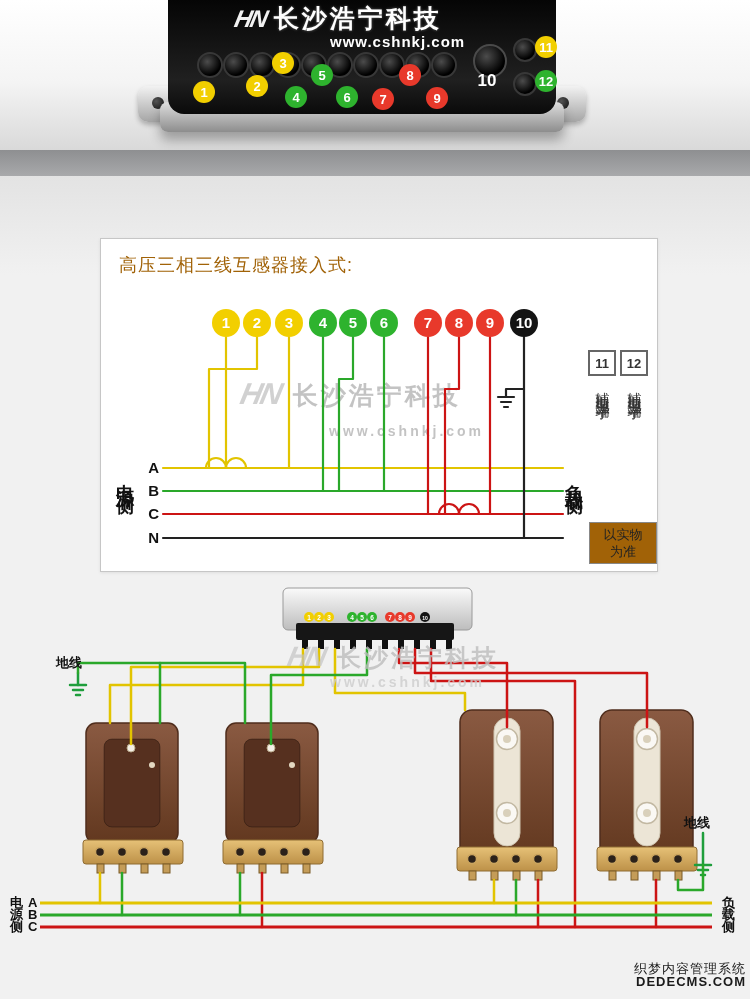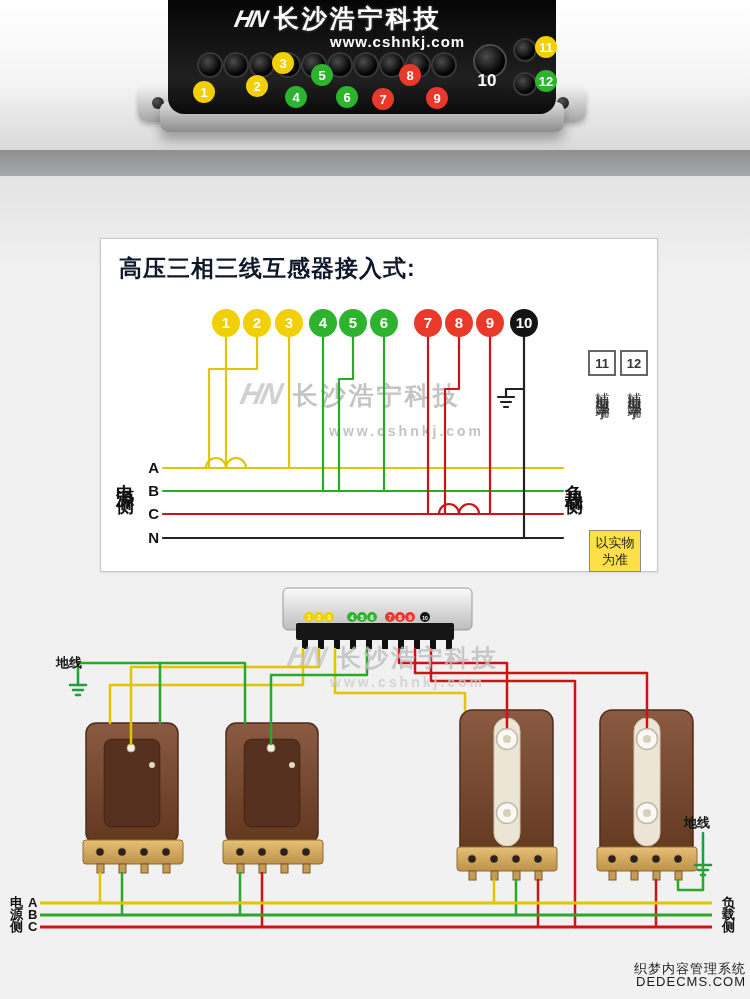--- a/index.html
+++ b/index.html
@@ -34,43 +34,43 @@
   .label10{position:absolute;left:472px;top:71px;width:30px;color:#fff;font-size:17px;
            font-weight:bold;text-align:center;z-index:5;}
   
   .band{position:absolute;left:0;top:150px;width:750px;height:26px;
         background:linear-gradient(180deg,#8e8f91,#a8a9ab);}
   .main-bg{position:absolute;left:0;top:176px;width:750px;height:823px;
            background:linear-gradient(180deg,#e3e3e3 0%,#f1f1f1 12%,#f1f1f1 100%);}
   
   .dbox{position:absolute;left:100px;top:238px;width:556px;height:332px;background:#fff;
         border:1px solid #c6c6c6;box-shadow:0 1px 3px rgba(0,0,0,.08);}
-  .dtitle{position:absolute;left:18px;top:14px;font-size:23px;font-weight:bold;color:#0f172a;letter-spacing:1px;}
+  .dtitle{position:absolute;left:18px;top:14px;font-size:18px;font-weight:normal;color:#a16207;letter-spacing:1px;}
   .dg-svg{position:absolute;left:0;top:0;}
   .vtext{position:absolute;writing-mode:vertical-rl;text-orientation:upright;color:#333;}
   .auxlbl{font-size:14px;letter-spacing:3px;}
   .sidelbl{font-size:18px;font-weight:bold;color:#111;letter-spacing:7px;}
   .notebox{position:absolute;left:488px;top:283px;width:50px;border:1px solid #888;
-           font-size:13px;color:#222;text-align:center;padding:3px 0;line-height:17px;background:#fde047;margin-top:8px;}
+           font-size:13px;color:#222;text-align:center;padding:3px 8px;line-height:17px;background:#a16207;}
   .wm{position:absolute;color:#b5b5b5;opacity:.8;white-space:nowrap;}
   .wm .logo{opacity:.85;}
   .wmname{font-size:25px;font-weight:bold;letter-spacing:3px;}
   .wmurl{font-size:14px;font-weight:bold;letter-spacing:3px;}
   
   .illus{position:absolute;left:0;top:585px;}
   svg{display:block;}
   svg text{font-family:"Liberation Sans","DejaVu Sans",sans-serif;}
   .wire{fill:none;stroke-width:2.5;stroke-linejoin:round;stroke-linecap:round;}
   .wy{stroke:#e2c400;}
   .wg{stroke:#2aa82a;}
   .wr{stroke:#cc1414;}
   .dw{fill:none;stroke-width:2.2;stroke-linejoin:round;stroke-linecap:round;}
   .cms{position:absolute;right:4px;top:962px;text-align:right;color:#1a1a1a;line-height:13px;}
   .cms .l1{font-size:13px;letter-spacing:1px;}
-  .cms .l2{font-size:13px;font-weight:normal;letter-spacing:1px;}
+  .cms .l2{font-size:13px;font-weight:bold;letter-spacing:1px;}
 </style>
 </head>
 <body>
 
 <div class="page">
 
   <div class="photo">
     <div class="ear" style="left:138px;top:86px;"></div>
     <div class="ear" style="left:538px;top:86px;"></div>
     <div class="screw" style="left:152px;top:97px;"></div>

